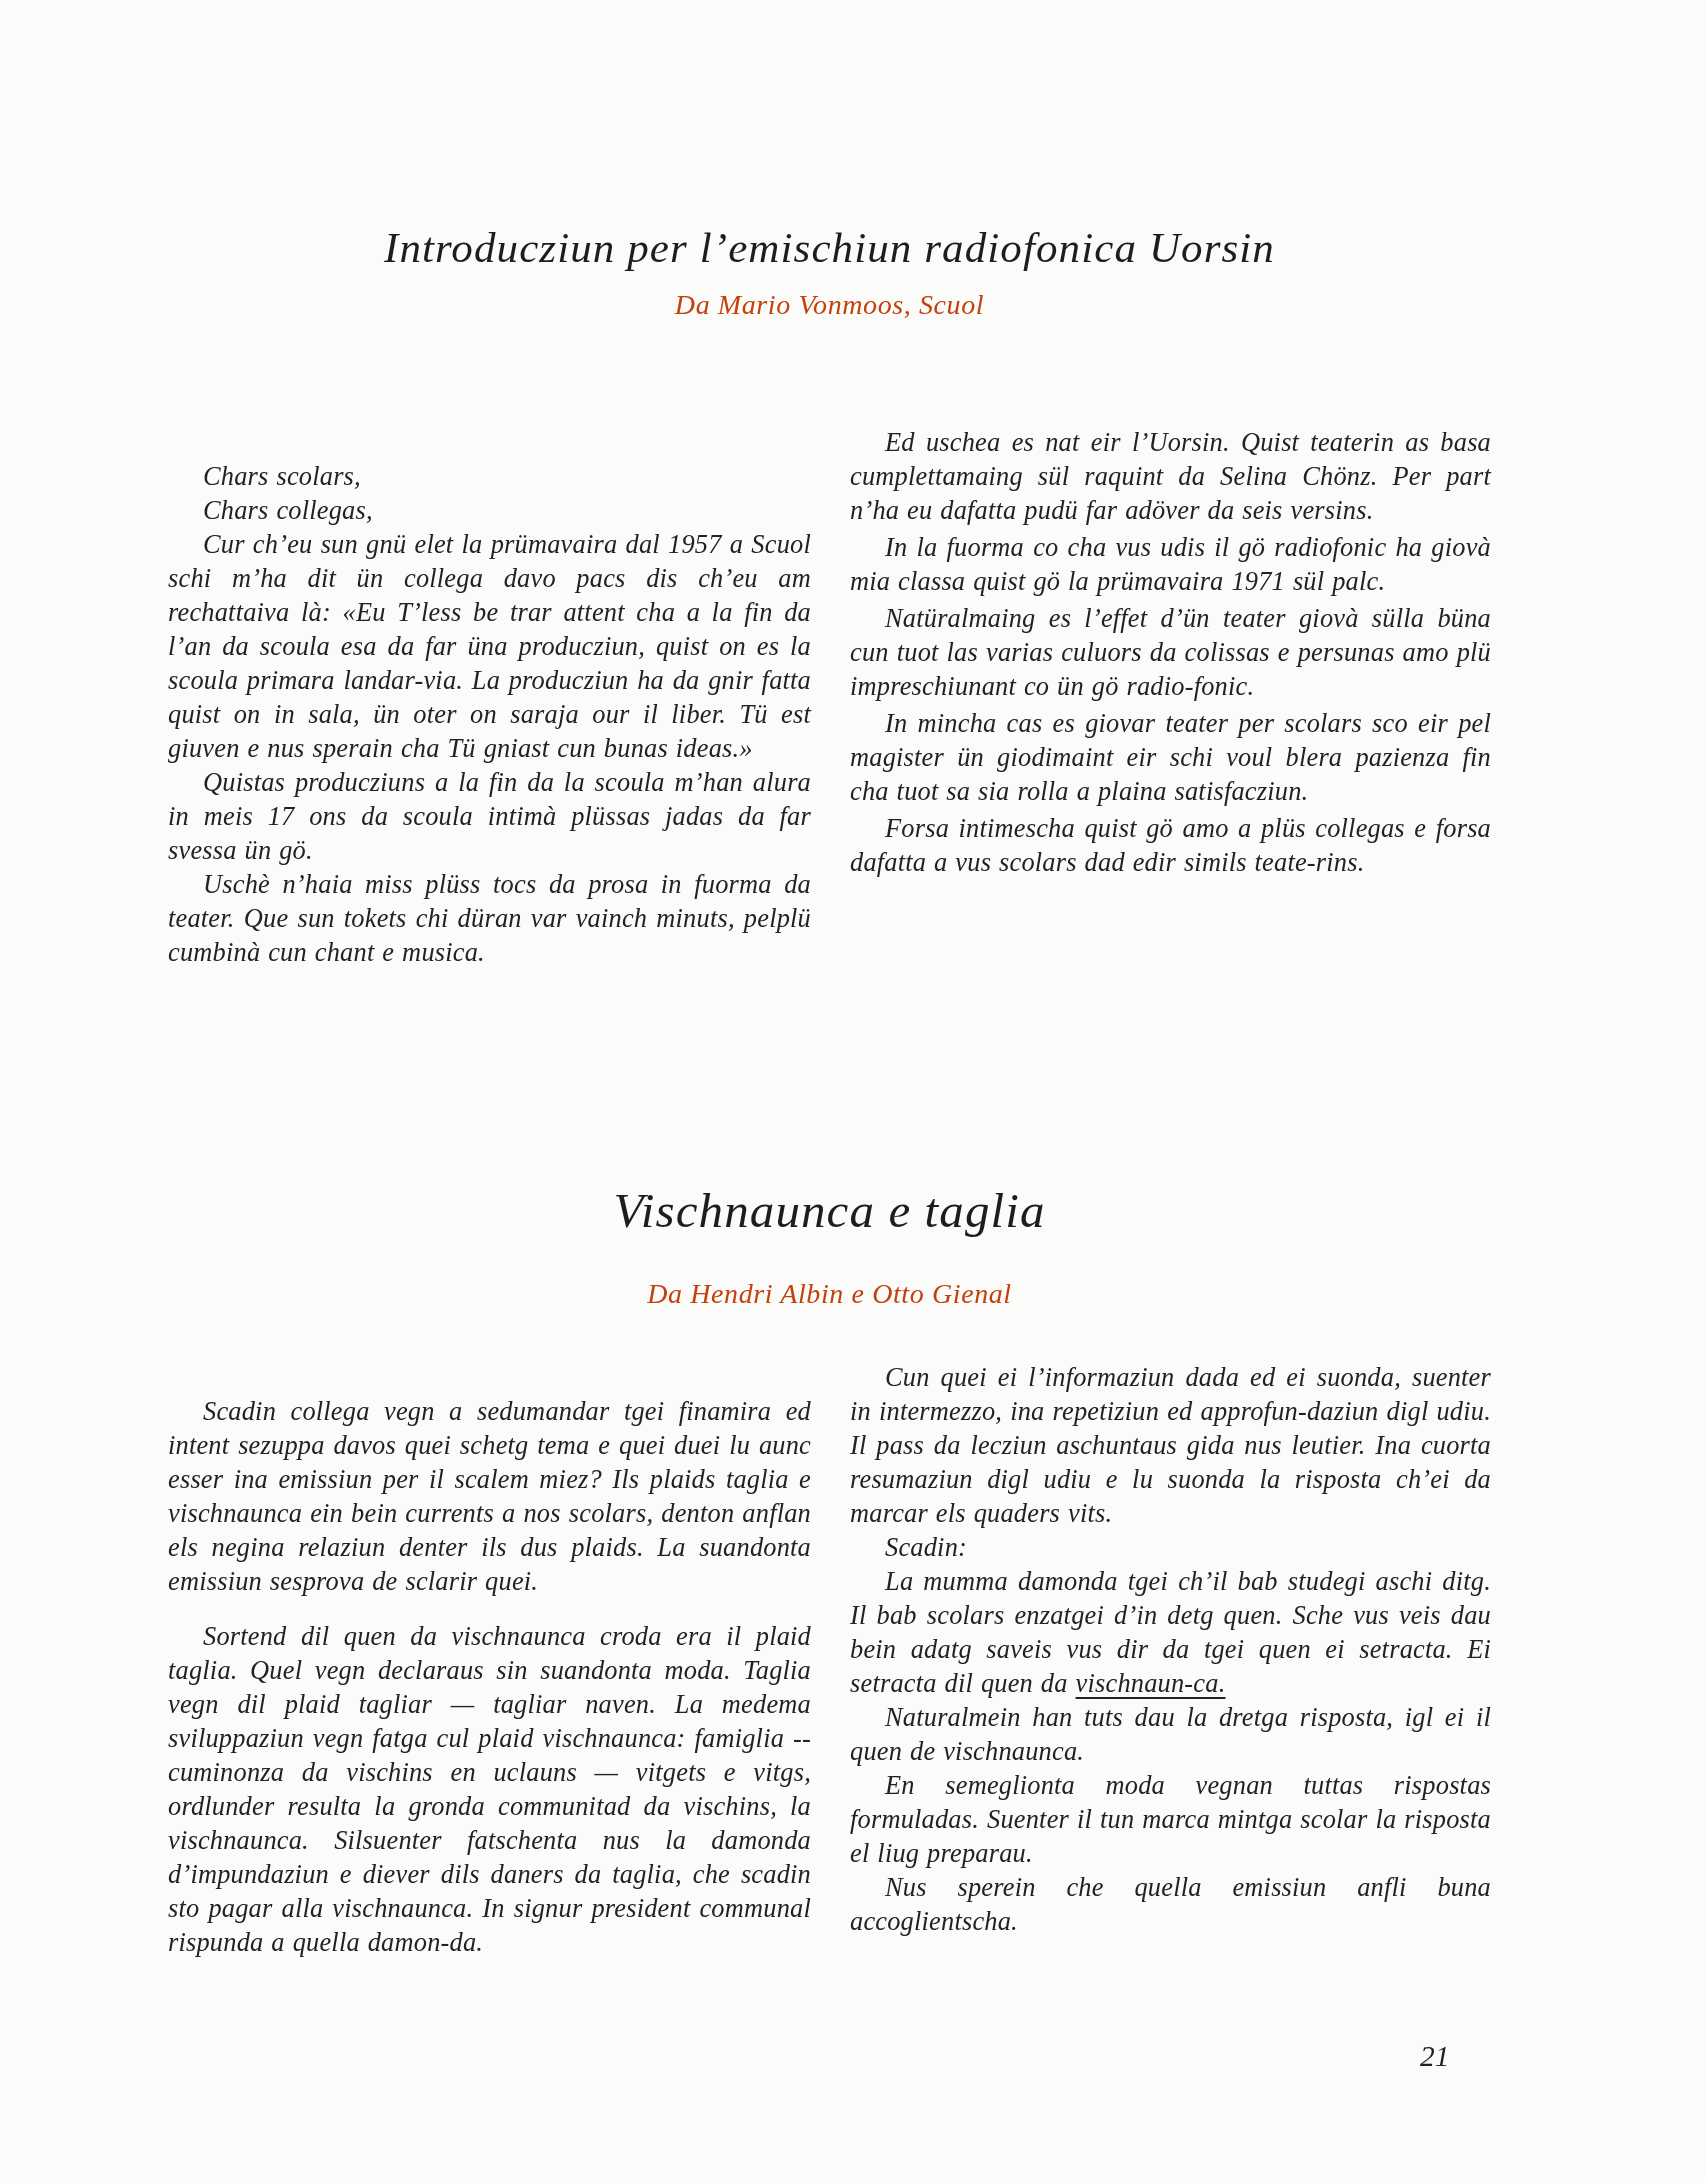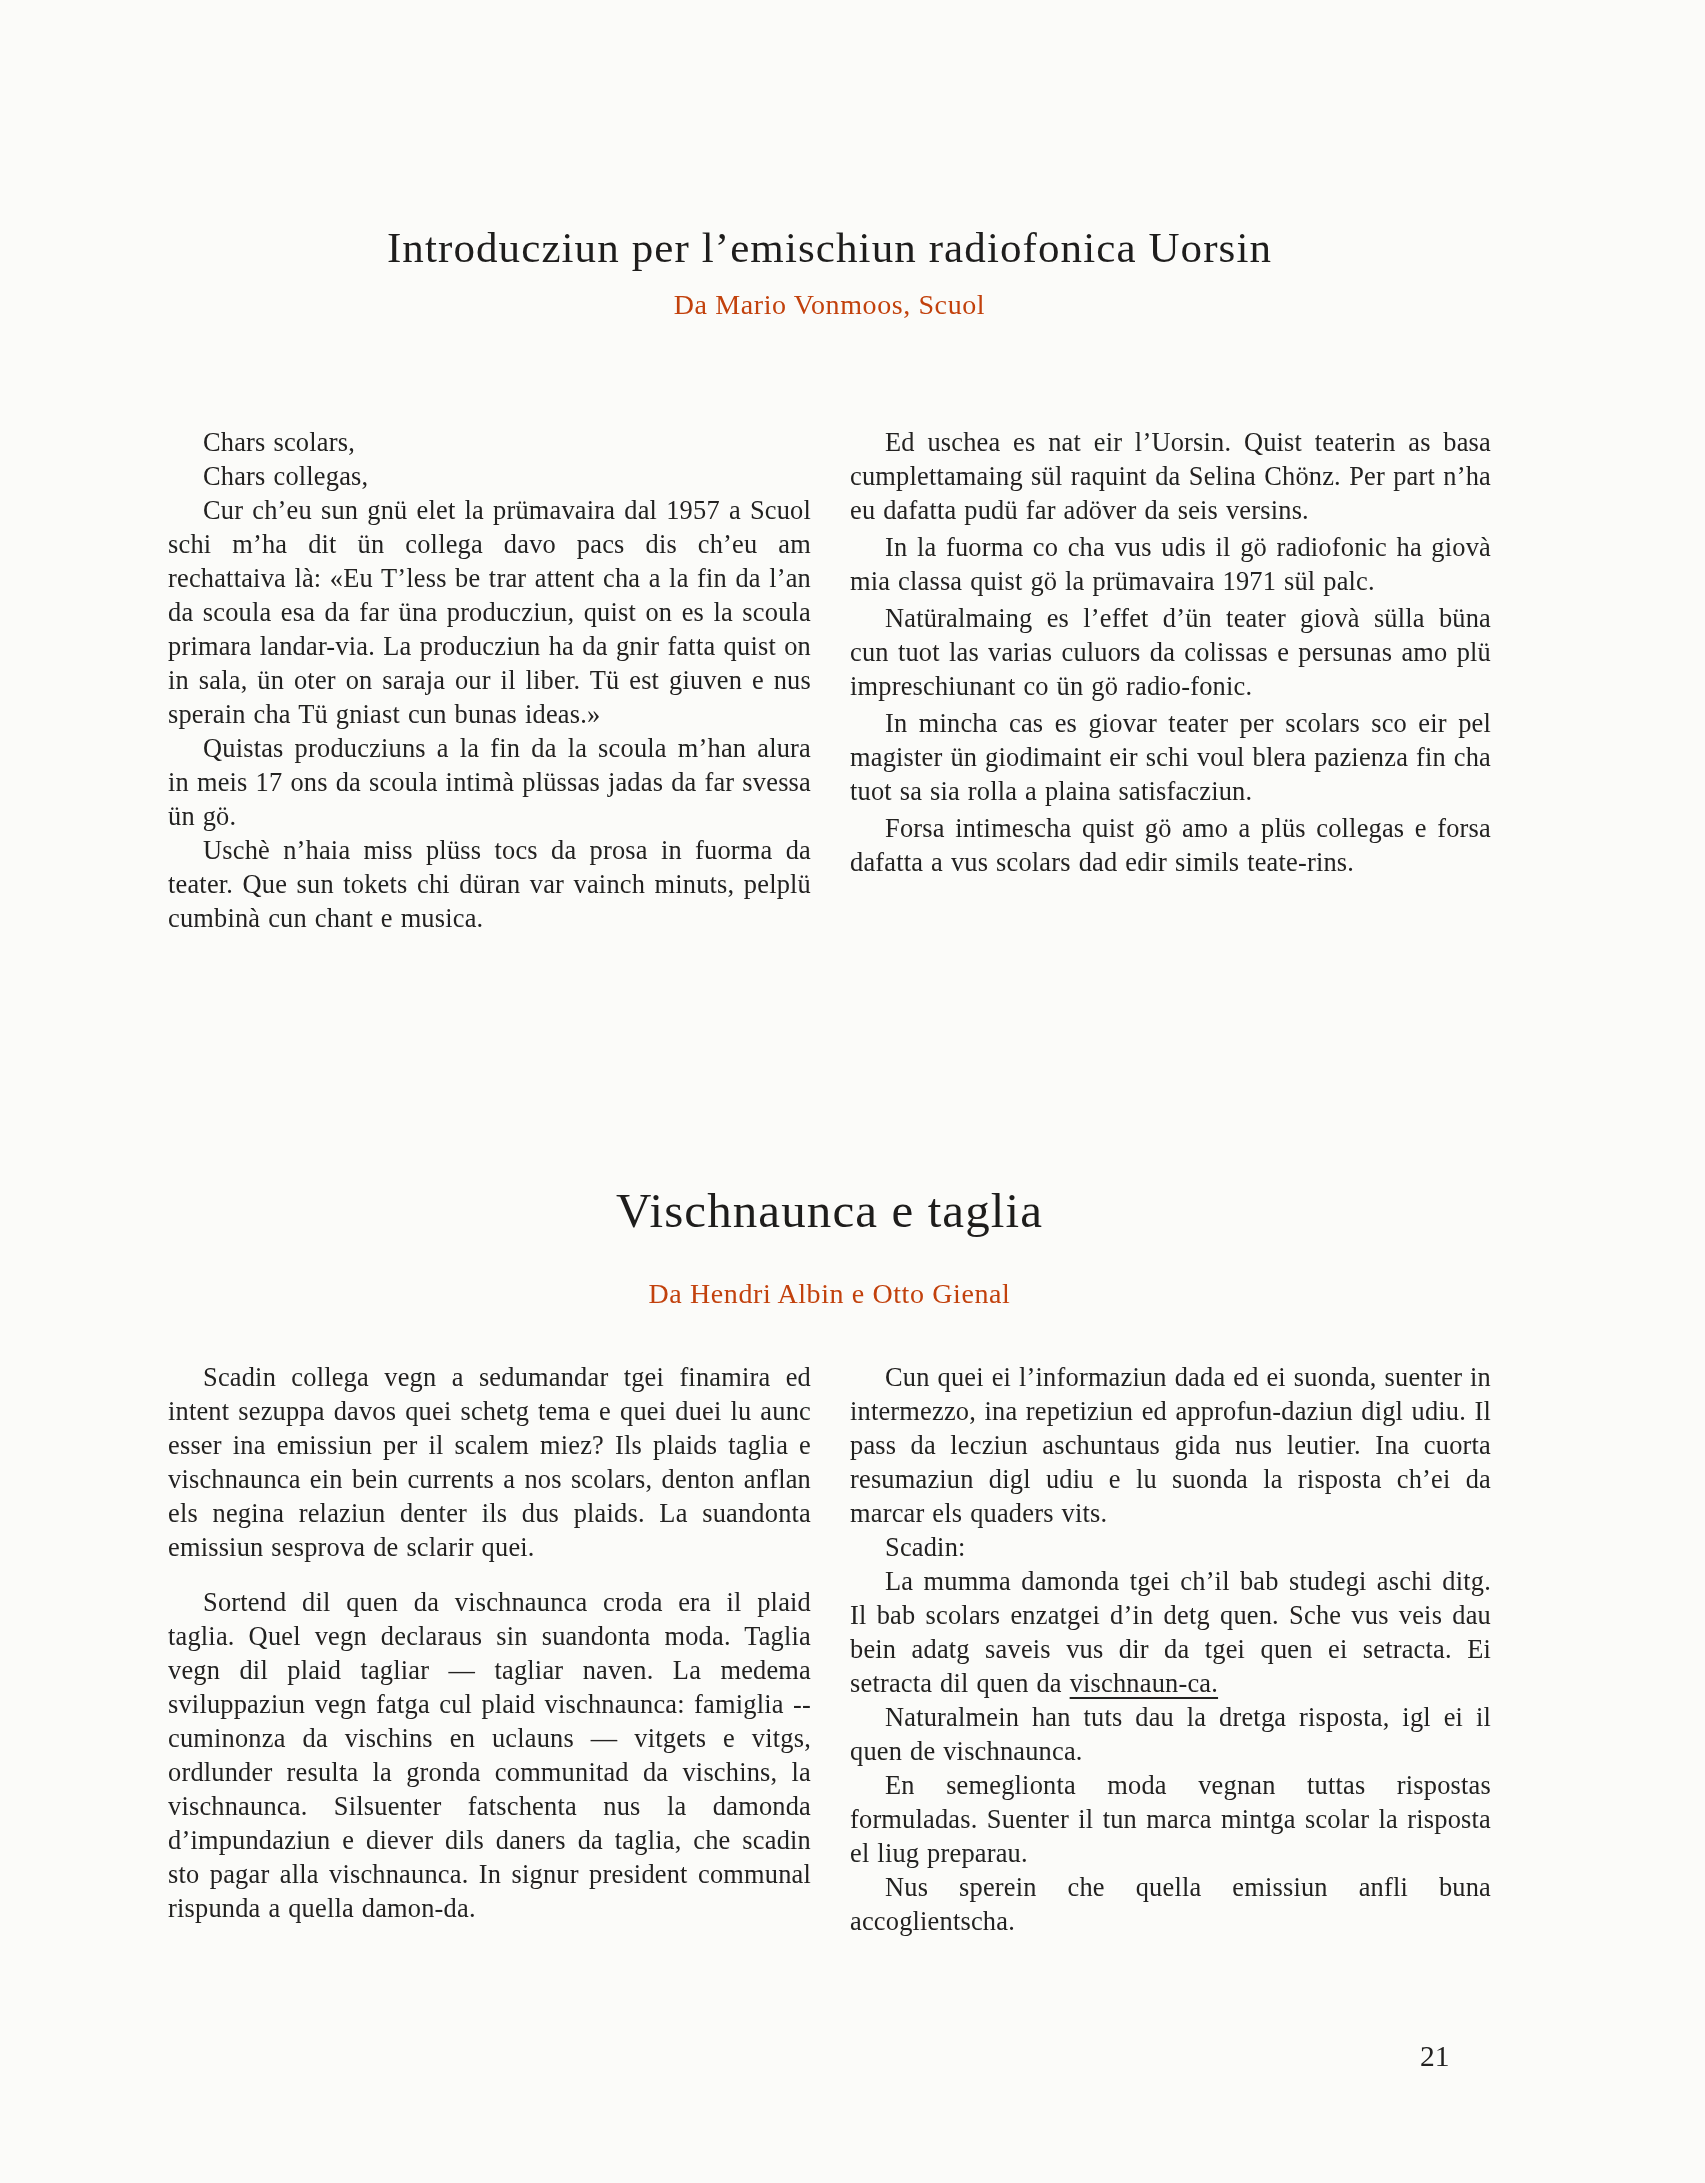--- a/index.html
+++ b/index.html
@@ -9,20 +9,21 @@
   }
   .page {
     position: relative;
     width: 1706px;
     height: 2183px;
     margin: 0 auto;
     background: #fbfbf9;
     color: #222120;
     font-family: "Liberation Serif", "DejaVu Serif", serif;
     overflow: hidden;
+    font-style: italic;
   }
   .center-block {
     position: absolute;
     left: 168px;
     width: 1323px;
     text-align: center;
   }
   .article-title {
     font-size: 43px;
     font-weight: 400;
@@ -46,21 +47,21 @@
     line-height: 34px;
     text-align: justify;
     letter-spacing: 0.2px;
     word-spacing: 1.1px;
     color: #232221;
   }
   .col .para {
     margin: 0;
     text-indent: 35px;
   }
-  .col-left  { left: 168px;  width: 643px; }
+  .col-left  { left: 168px;  width: 643px; margin-top: 34px; }
   .col-right { left: 850px; width: 641px; }
   .sec1-right .para + .para { margin-top: 3px; }
   .sec2-left  .para + .para { margin-top: 21px; }
   .u {
     text-decoration: underline;
     text-decoration-thickness: 1.9px;
     text-underline-offset: 5.3px;
   }
   .page-number {
     position: absolute;

